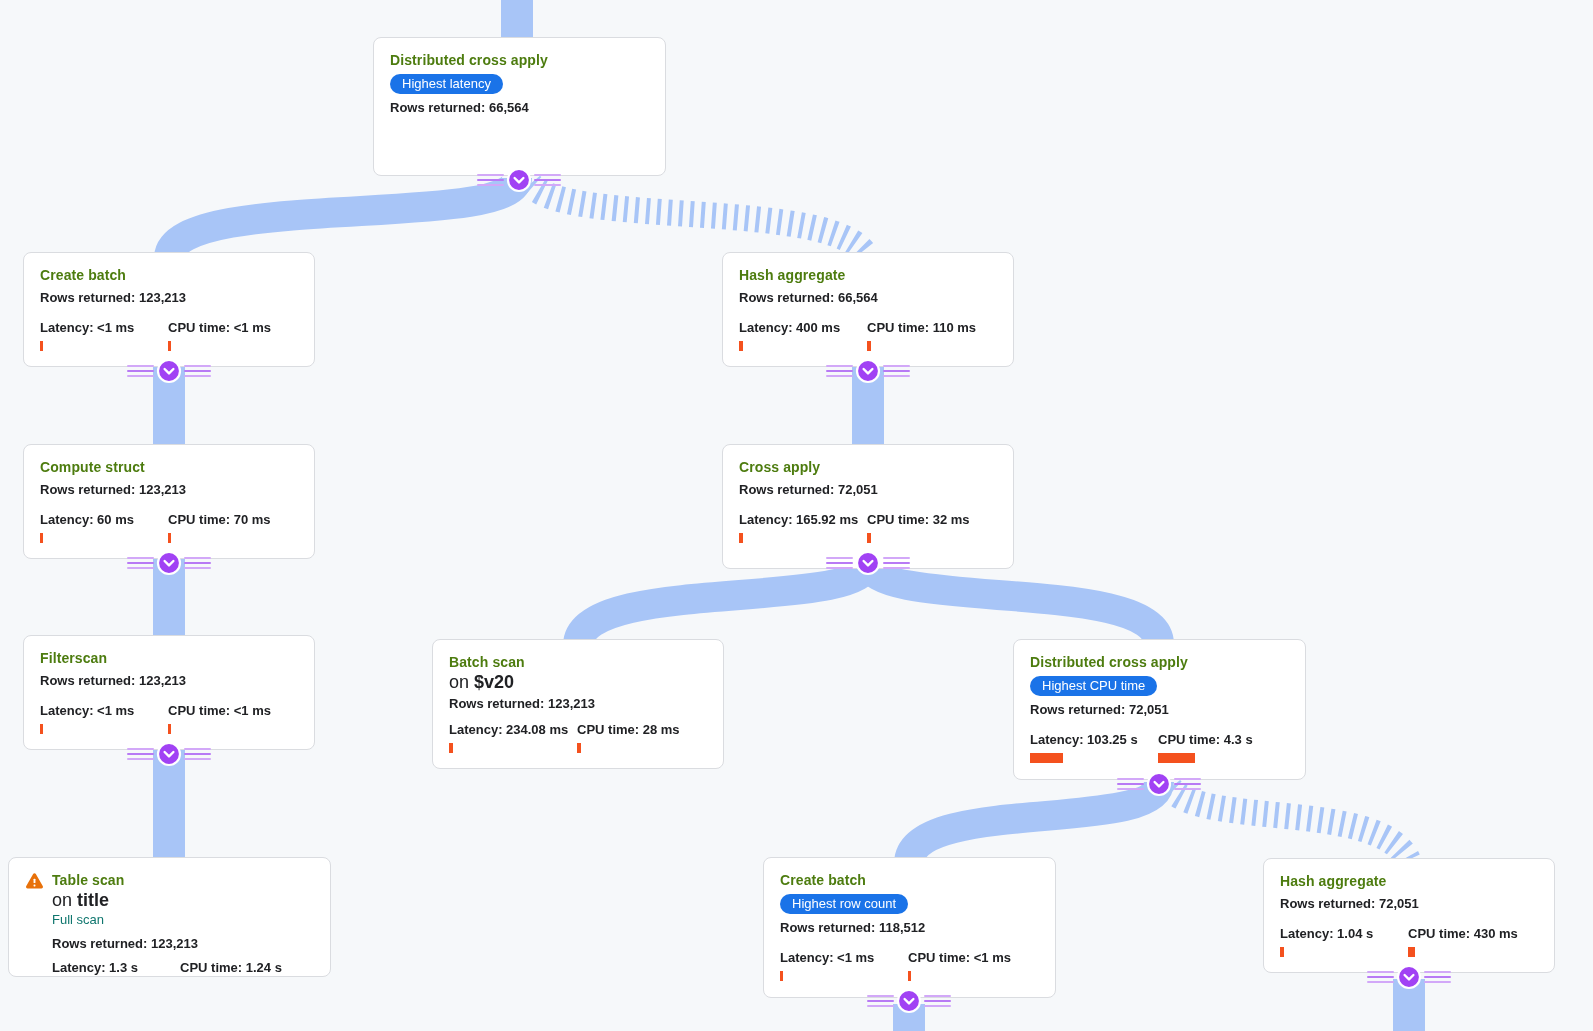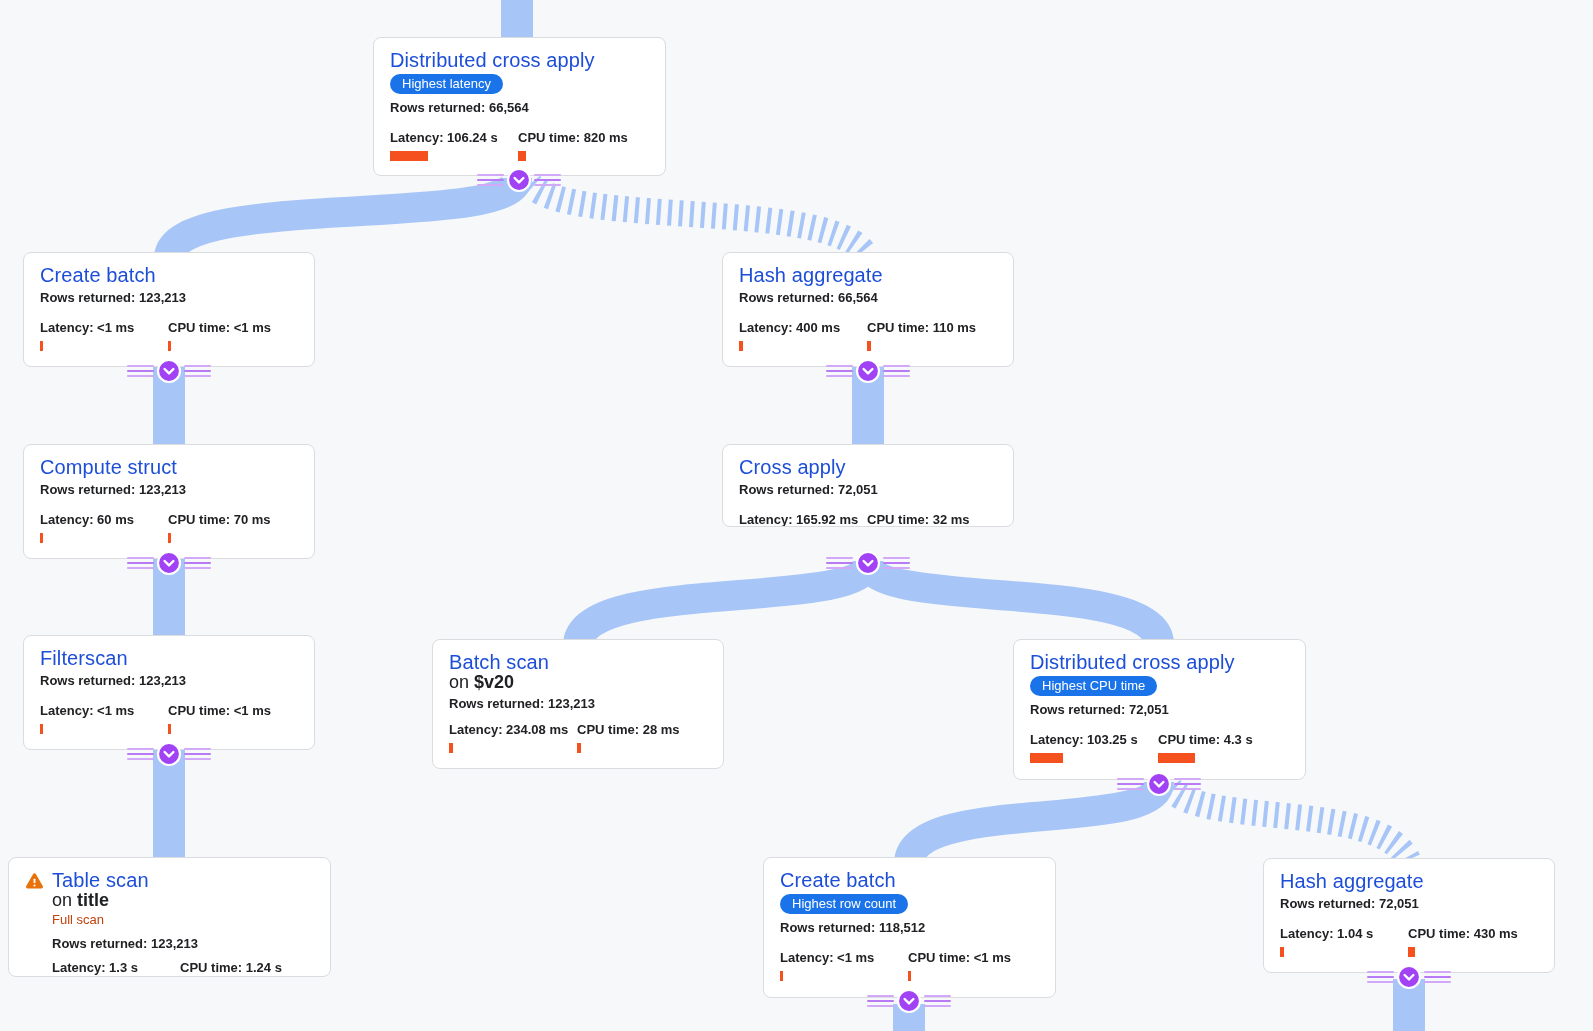--- a/index.html
+++ b/index.html
@@ -8,28 +8,28 @@
     background:#f6f8fa;font-family:"Liberation Sans",sans-serif;color:#202124;
   }
   #edges{position:absolute;left:0;top:0;z-index:0;}
   .edge{stroke:#a8c5f7;stroke-width:32;fill:none;}
   .edge.curve{stroke-width:30;}
   .edge.striped{stroke-width:26;stroke-dasharray:4 7;}
   .node{
     position:absolute;z-index:2;background:#ffffff;border:1px solid #dadce0;
     border-radius:8px;padding:11px 16px;box-sizing:border-box;overflow:hidden;
   }
-  .node-title{font-size:20px;font-weight:400;line-height:22px;letter-spacing:.1px;color:#1d4ed8;}
+  .node-title{font-size:14px;font-weight:700;line-height:22px;letter-spacing:.1px;color:#4d7c0f;}
   .badge{
     display:inline-block;background:#1a73e8;color:#fff;font-size:13px;line-height:20px;
     padding:0 12px;border-radius:11px;margin:3px 0 2px;
   }
   .on-line{font-size:18px;line-height:19px;color:#202124;}
   .on-line b{font-weight:700;}
-  .scan-type{font-size:13px;line-height:19px;color:#c2410c;}
+  .scan-type{font-size:13px;line-height:19px;color:#0f766e;}
   .rows{font-size:13px;font-weight:700;line-height:19px;margin-top:2px;color:#202124;}
   .metrics{display:grid;grid-template-columns:128px auto;margin-top:13px;}
   .metric-label{font-size:13px;font-weight:700;line-height:16px;white-space:nowrap;color:#202124;}
   .bar{height:10px;background:#f4511e;margin-top:5px;width:4px;}
   .icon-row{display:flex;align-items:flex-start;}
   .warn-wrap{width:27px;flex:0 0 27px;padding-top:3px;}
   .node-content{flex:1;}
   .expander{
     position:absolute;z-index:3;transform:translate(-50%,-50%);
     display:flex;align-items:center;gap:2px;cursor:pointer;
@@ -65,30 +65,20 @@
   <path class="edge striped" d="M 1170 788 C 1202 828, 1380 800, 1408 860"></path>
 
   <path class="edge" d="M 909 1004 L 909 1031"></path>
   <path class="edge" d="M 1409 979 L 1409 1031"></path>
 </svg>
 
 <div class="node" style="left:373px;top:37px;width:293px;height:139px;">
   <div class="node-title">Distributed cross apply</div>
   <div><span class="badge">Highest latency</span></div>
   <div class="rows">Rows returned: 66,564</div>
-  <div class="metrics">
-    <div>
-      <div class="metric-label">Latency: 106.24 s</div>
-      <div class="bar" style="width: 38px;"></div>
-    </div>
-    <div>
-      <div class="metric-label">CPU time: 820 ms</div>
-      <div class="bar" style="width: 8px;"></div>
-    </div>
-  </div>
 </div>
 
 <div class="node" style="left:23px;top:252px;width:292px;height:115px;">
   <div class="node-title">Create batch</div>
   <div class="rows">Rows returned: 123,213</div>
   <div class="metrics">
     <div>
       <div class="metric-label">Latency: &lt;1 ms</div>
       <div class="bar" style="width: 3px;"></div>
     </div>
@@ -165,21 +155,21 @@
       <div class="metric-label">Latency: 400 ms</div>
       <div class="bar" style="width: 4px;"></div>
     </div>
     <div>
       <div class="metric-label">CPU time: 110 ms</div>
       <div class="bar" style="width: 4px;"></div>
     </div>
   </div>
 </div>
 
-<div class="node" style="left:722px;top:444px;width:292px;height:83px;">
+<div class="node" style="left:722px;top:444px;width:292px;height:125px;">
   <div class="node-title">Cross apply</div>
   <div class="rows">Rows returned: 72,051</div>
   <div class="metrics">
     <div>
       <div class="metric-label">Latency: 165.92 ms</div>
       <div class="bar" style="width: 4px;"></div>
     </div>
     <div>
       <div class="metric-label">CPU time: 32 ms</div>
       <div class="bar" style="width: 4px;"></div>

